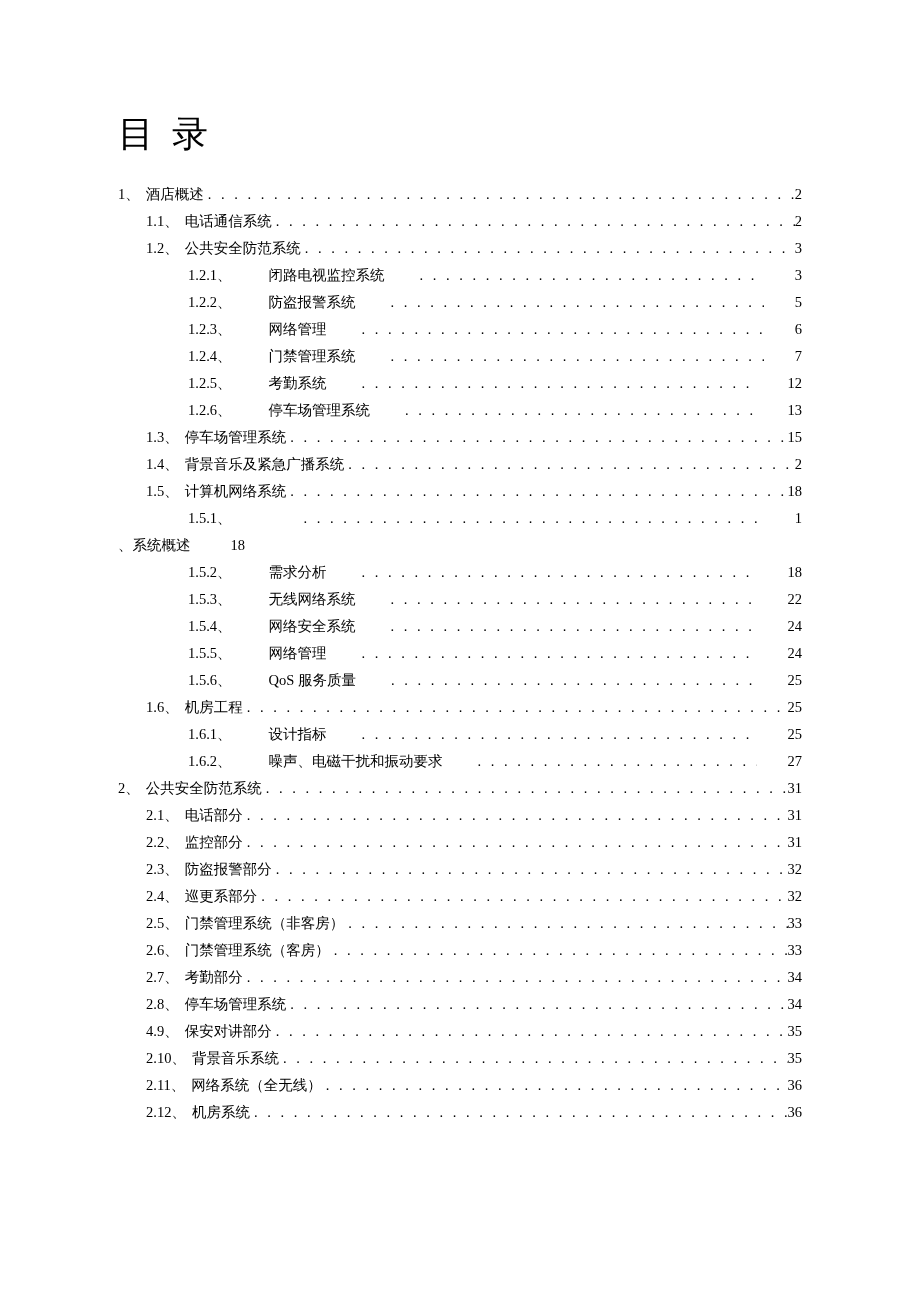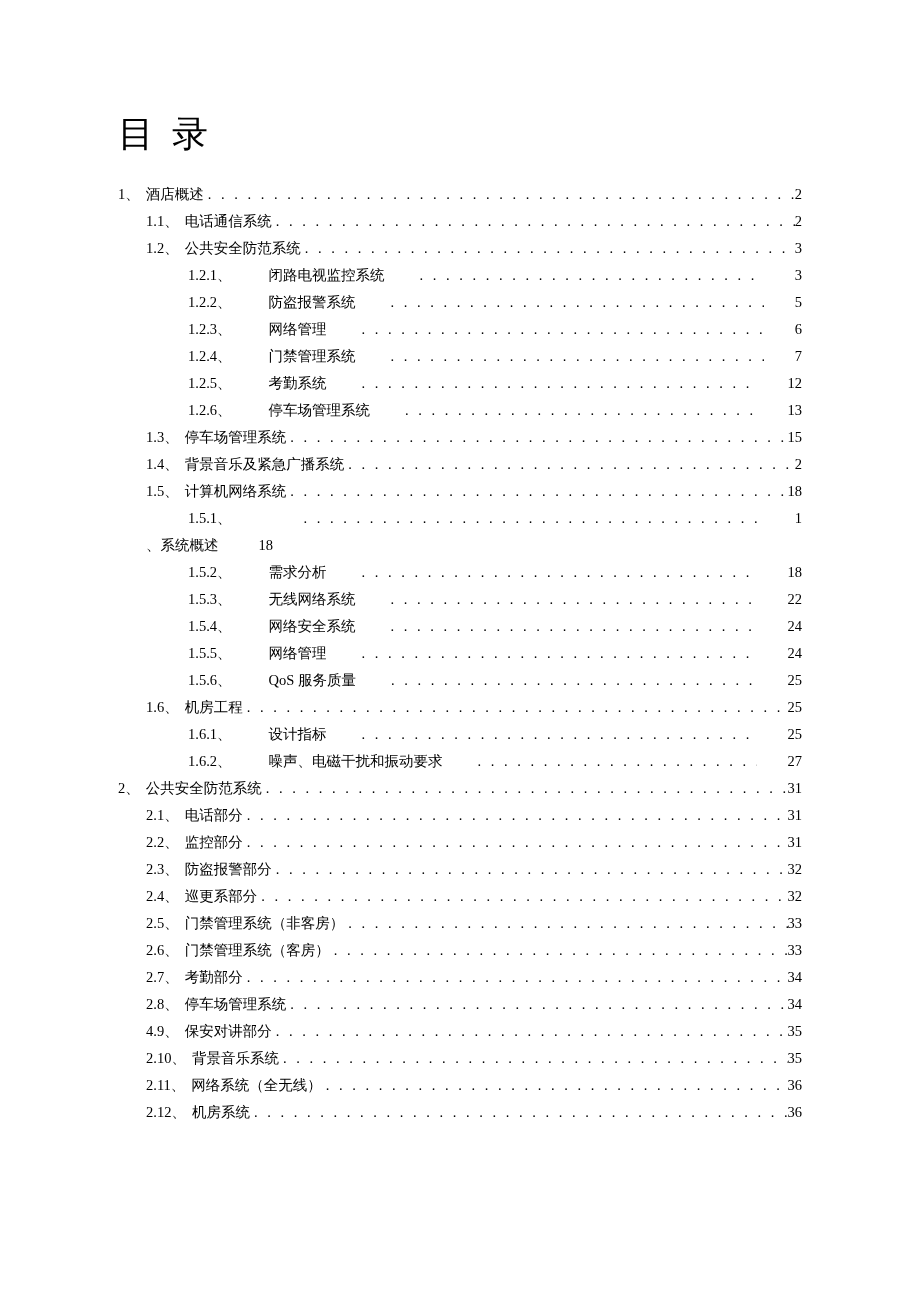--- a/index.html
+++ b/index.html
@@ -51,21 +51,21 @@
       padding: 0 4px;
     }
     .page {
       flex: 0 0 auto;
     }
     .wrap-line {
       padding-left: 0;
       margin-bottom: 12.5px;
       font-size: 14.5px;
     }
-    .wrap-line .part1 { display:inline;margin-left:28px; }
+    .wrap-line .part1 { display:inline; }
     .wrap-line .part2 { display:inline; padding-left: 40px;}
   </style>
 </head>
 <body>
 
 <h1 class="title">目录</h1>
 
 <div class="toc" id="toc">
     <div class="toc-row lvl-1">
       <span class="num">1、</span>

